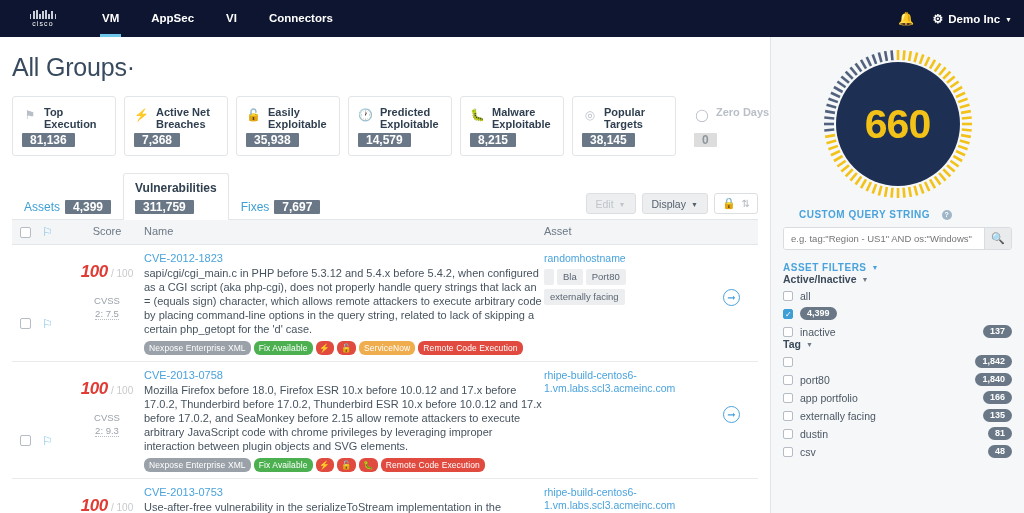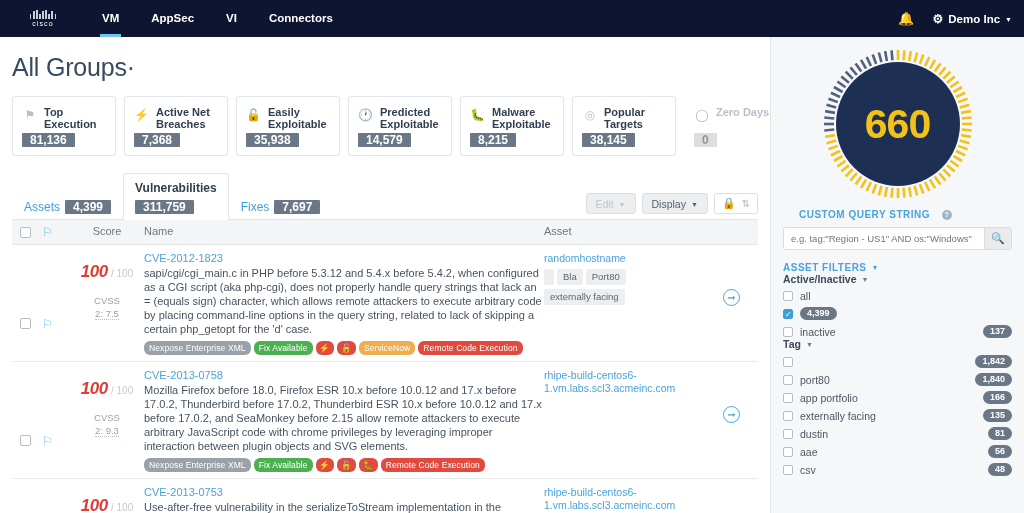--- a/index.html
+++ b/index.html
@@ -559,24 +559,19 @@
           <span class="flabel">externally facing</span>
           <span class="fcount">135</span>
         </div>
         <div class="frow">
           <span class="fchk"></span>
           <span class="flabel">dustin</span>
           <span class="fcount">81</span>
         </div>
         <div class="frow">
           <span class="fchk"></span>
-          <span class="flabel">aae</span>
-          <span class="fcount">56</span>
-        </div>
-        <div class="frow">
-          <span class="fchk"></span>
           <span class="flabel">csv</span>
           <span class="fcount">48</span>
         </div>
       </div>
     </div>
   </div>
 </div>
 
 </body></html>

